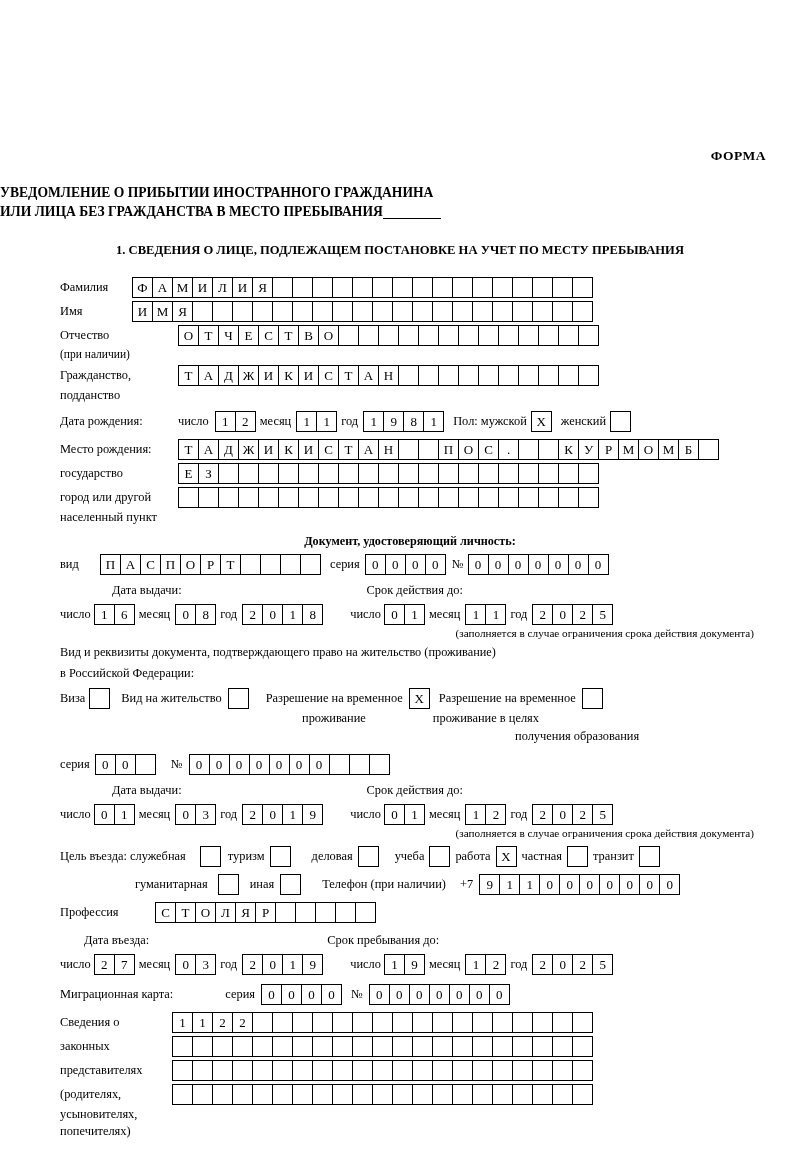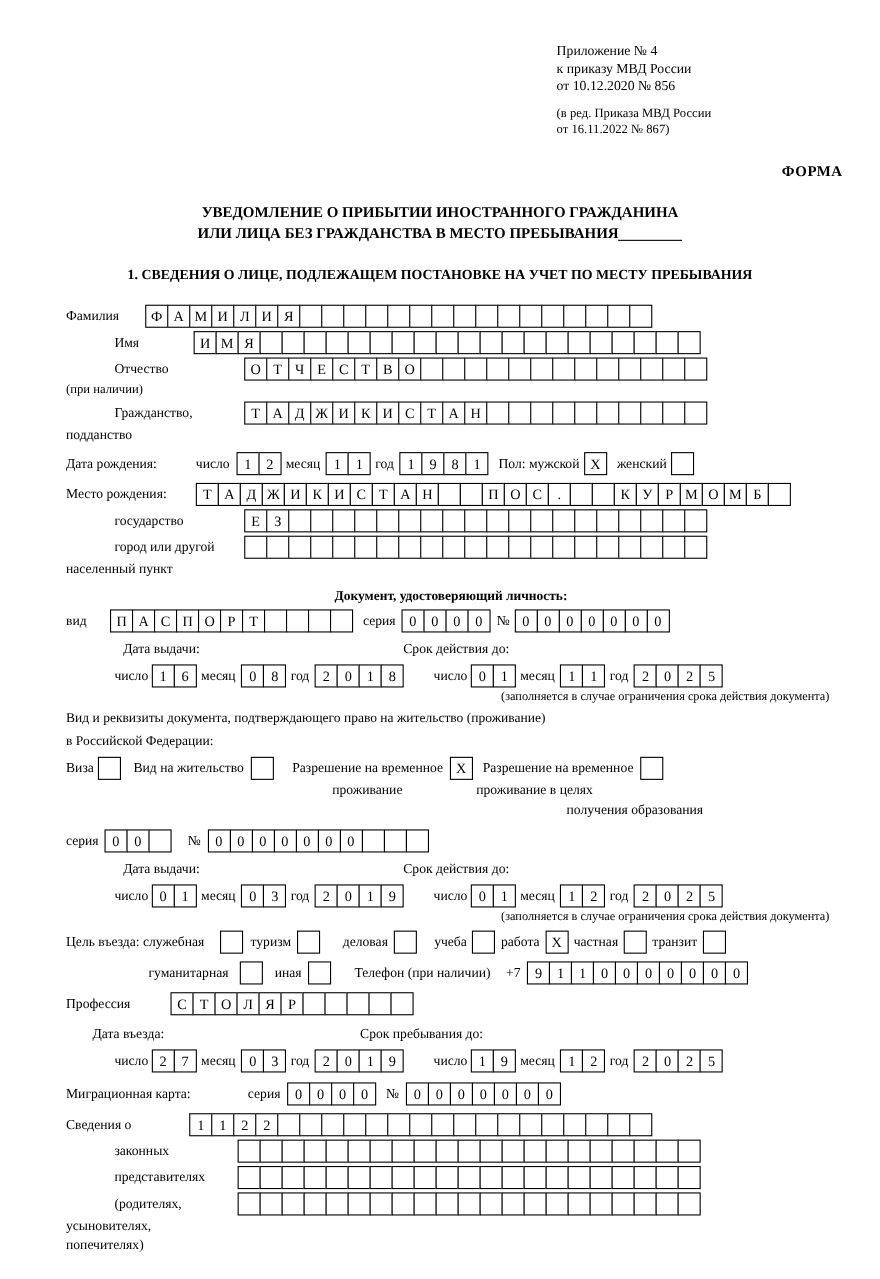--- a/index.html
+++ b/index.html
@@ -42,21 +42,20 @@
     right: 34px;
     font-weight: bold;
     font-size: 13.5px;
     letter-spacing: 0.5px;
   }
   .title {
     position: absolute;
     top: 183px;
     left: 0;
     width: 800px;
-    text-align: center;
     font-weight: bold;
     font-size: 13.6px;
     line-height: 19px;
   }
   .title .ln2 { white-space: nowrap; }
   .title .blank {
     display: inline-block;
     width: 58px;
     border-bottom: 1px solid #000;
     vertical-align: -3px;
@@ -101,21 +100,21 @@
     align-items: center;
     justify-content: center;
     line-height: 1;
     background: #fff;
   }
   .gap { margin-left: 6px; }
   .small-note { font-size: 11.5px; }
   
   .lbl-w1 { width: 72px; }
   .lbl-w2 { width: 118px; }
-  .mt2 { margin-top: 2px; margin-left: 44px; }
+  .mt2 { margin-top: 2px; }
   .mt4 { margin-top: 4px; }
   .mt6 { margin-top: 6px; }
   .mt8 { margin-top: 8px; }
   .inline-lbl { margin: 0 5px; white-space: nowrap; }
   .note-right {
     text-align: right;
     font-size: 11.2px;
     padding-right: 6px;
   }
   .doc-head {
@@ -125,29 +124,20 @@
     margin-top: 8px;
   }
   .lbl-left { width: 112px; font-size: 12.4px; line-height: 16px; }
   .subsec { font-size: 12.3px; }
 </style>
 </head>
 <body>
 
 <div class="page">
 
-  <div class="hdr">
-    <div>Приложение № 4</div>
-    <div>к приказу МВД России</div>
-    <div>от 10.12.2020 № 856</div>
-    <div class="grp2">
-      <div>(в ред. Приказа МВД России</div>
-      <div>от 16.11.2022 № 867)</div>
-    </div>
-  </div>
 
   <div class="forma">ФОРМА</div>
 
   <div class="title">
     <div>УВЕДОМЛЕНИЕ О ПРИБЫТИИ ИНОСТРАННОГО ГРАЖДАНИНА</div>
     <div class="ln2"><span>ИЛИ ЛИЦА БЕЗ ГРАЖДАНСТВА В МЕСТО ПРЕБЫВАНИЯ</span><span class="blank"></span></div>
   </div>
 
   <div class="section1">1. СВЕДЕНИЯ О ЛИЦЕ, ПОДЛЕЖАЩЕМ ПОСТАНОВКЕ НА УЧЕТ ПО МЕСТУ ПРЕБЫВАНИЯ</div>
 

